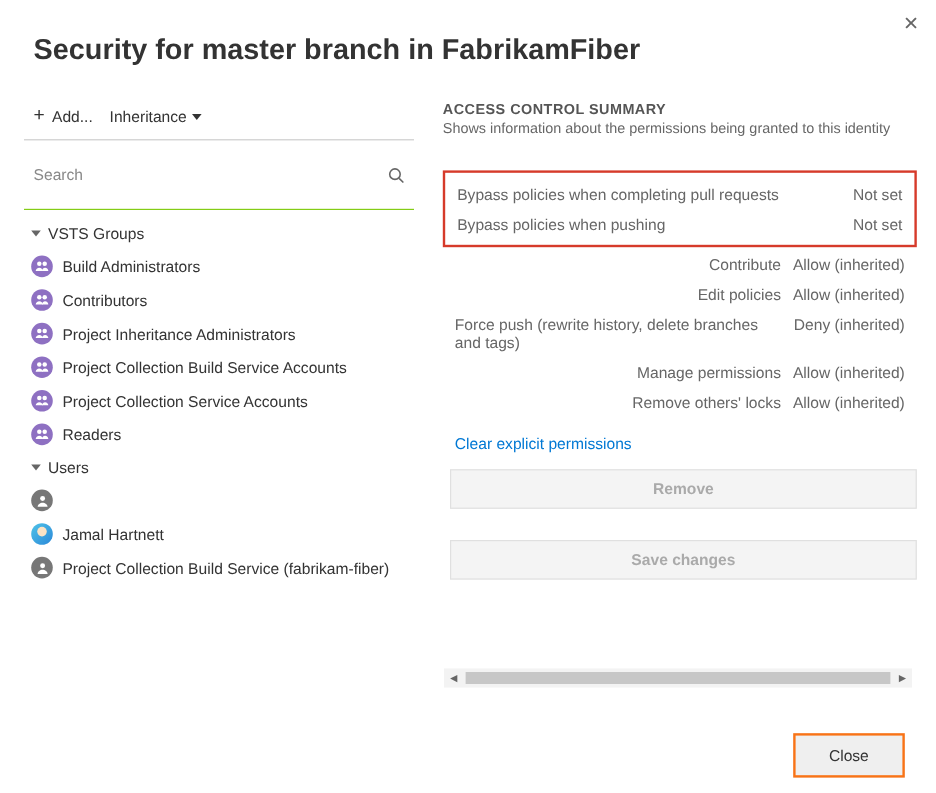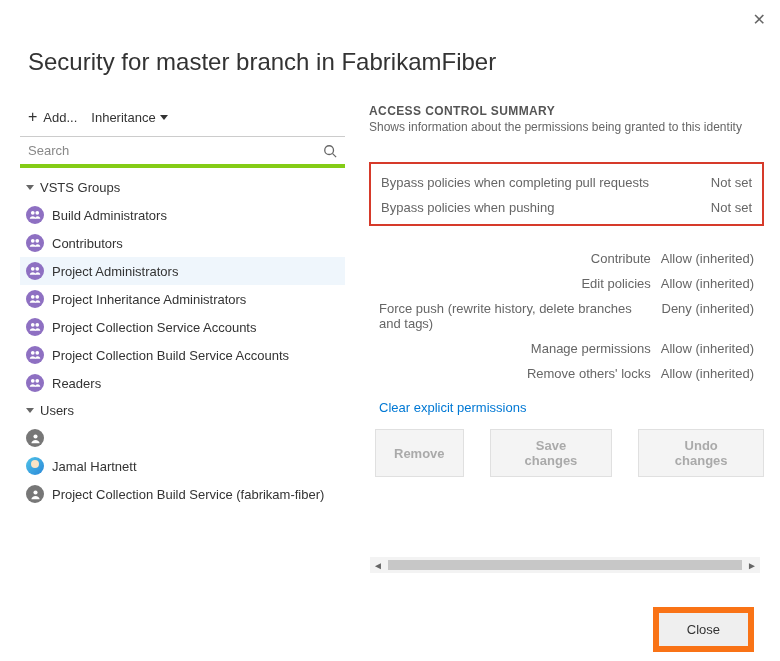--- a/index.html
+++ b/index.html
@@ -17,24 +17,23 @@
       position: absolute;
       top: 10px;
       right: 14px;
       font-size: 16px;
       color: #666;
       cursor: pointer;
       font-weight: 300;
     }
     .dialog-title {
       font-size: 24px;
-      font-weight: 400;
+      font-weight: 700;
       color: #333;
       padding: 28px 28px 8px 28px;
-      margin-top: 20px;
     }
     .body-wrap {
       display: flex;
       padding: 20px 0 0 20px;
       height: 530px;
     }
     .left-col {
       width: 335px;
       flex-shrink: 0;
       padding-right: 10px;
@@ -64,22 +63,22 @@
       width: 0; height: 0;
       border-left: 4px solid transparent;
       border-right: 4px solid transparent;
       border-top: 5px solid #333;
       margin-left: 2px;
     }
     .search-row {
       display: flex;
       align-items: center;
       border-top: 1px solid #ccc;
-      border-bottom: 4px solid #84cc16;
-      padding: 6px 8px;
+      border-bottom: 1px solid #84cc16;
+      padding: 21px 8px;
     }
     .search-input {
       flex: 1;
       border: none;
       outline: none;
       font-size: 13px;
       color: #666;
       background: transparent;
     }
     .search-input::placeholder { color: #888; }
@@ -162,21 +161,21 @@
     }
     .acs-desc {
       font-size: 12px;
       color: #666;
       margin-top: 2px;
       margin-bottom: 28px;
     }
     .perm-list {
       border: 2.5px solid #d63a2a;
       padding: 6px 8px 4px 8px;
-      margin-bottom: 20px;
+      margin-bottom: 2px;
       text-align: center;
     }
     .perm-row {
       display: flex;
       justify-content: space-between;
       padding: 5px 2px;
       font-size: 13px;
       color: #666;
       cursor: pointer;
     }
@@ -192,20 +191,21 @@
     .clear-link {
       color: #0078d4;
       font-size: 13px;
       padding: 14px 10px 14px 10px;
       cursor: pointer;
     }
     .action-buttons {
       display:flex;
       gap:26px;
       padding-left:6px;
+      flex-direction:column;
     }
     .action-buttons button {
       background:#f4f4f4;
       border:1px solid #e0e0e0;
       color:#aaa;
       font-size:13px;
       font-weight:600;
       padding:8px 18px;
       cursor:not-allowed;
     }
@@ -230,21 +230,21 @@
       bottom:0; left:0; right:0;
       height:64px;
       border-top:1px solid #fff;
       display:flex;
       justify-content:flex-end;
       align-items:center;
       padding-right:26px;
     }
     .close-btn {
       background:#efefef;
-      border:6px solid #f97316;
+      border:2px solid #f97316;
       padding:9px 28px;
       font-size:13px;
       cursor:pointer;
       color:#333;
     }
   </style>
 </head>
 <body>
 
 <div class="close-x">✕</div>
@@ -293,63 +293,52 @@
             <span class="avatar-group">
               <svg viewBox="0 0 16 16">
                 <circle cx="5" cy="5" r="2.5"></circle>
                 <circle cx="11" cy="5" r="2.5"></circle>
                 <path d="M1 13c0-2 2-3.5 4-3.5s4 1.5 4 3.5"></path>
                 <path d="M8 13c0-2 1.5-3.5 3.5-3.5S15 11 15 13"></path>
               </svg>
             </span>
             <span>Contributors</span>
           </div>
-          <div class="tree-item selected">
-            <span class="avatar-group">
-              <svg viewBox="0 0 16 16">
-                <circle cx="5" cy="5" r="2.5"></circle>
-                <circle cx="11" cy="5" r="2.5"></circle>
-                <path d="M1 13c0-2 2-3.5 4-3.5s4 1.5 4 3.5"></path>
-                <path d="M8 13c0-2 1.5-3.5 3.5-3.5S15 11 15 13"></path>
-              </svg>
-            </span>
-            <span>Project Administrators</span>
-          </div>
           <div class="tree-item">
             <span class="avatar-group">
               <svg viewBox="0 0 16 16">
                 <circle cx="5" cy="5" r="2.5"></circle>
                 <circle cx="11" cy="5" r="2.5"></circle>
                 <path d="M1 13c0-2 2-3.5 4-3.5s4 1.5 4 3.5"></path>
                 <path d="M8 13c0-2 1.5-3.5 3.5-3.5S15 11 15 13"></path>
               </svg>
             </span>
             <span>Project Inheritance Administrators</span>
           </div>
           <div class="tree-item">
             <span class="avatar-group">
               <svg viewBox="0 0 16 16">
                 <circle cx="5" cy="5" r="2.5"></circle>
                 <circle cx="11" cy="5" r="2.5"></circle>
                 <path d="M1 13c0-2 2-3.5 4-3.5s4 1.5 4 3.5"></path>
                 <path d="M8 13c0-2 1.5-3.5 3.5-3.5S15 11 15 13"></path>
               </svg>
             </span>
+            <span>Project Collection Build Service Accounts</span>
+          </div>
+          <div class="tree-item">
+            <span class="avatar-group">
+              <svg viewBox="0 0 16 16">
+                <circle cx="5" cy="5" r="2.5"></circle>
+                <circle cx="11" cy="5" r="2.5"></circle>
+                <path d="M1 13c0-2 2-3.5 4-3.5s4 1.5 4 3.5"></path>
+                <path d="M8 13c0-2 1.5-3.5 3.5-3.5S15 11 15 13"></path>
+              </svg>
+            </span>
             <span>Project Collection Service Accounts</span>
-          </div>
-          <div class="tree-item">
-            <span class="avatar-group">
-              <svg viewBox="0 0 16 16">
-                <circle cx="5" cy="5" r="2.5"></circle>
-                <circle cx="11" cy="5" r="2.5"></circle>
-                <path d="M1 13c0-2 2-3.5 4-3.5s4 1.5 4 3.5"></path>
-                <path d="M8 13c0-2 1.5-3.5 3.5-3.5S15 11 15 13"></path>
-              </svg>
-            </span>
-            <span>Project Collection Build Service Accounts</span>
           </div>
           <div class="tree-item">
             <span class="avatar-group">
               <svg viewBox="0 0 16 16">
                 <circle cx="5" cy="5" r="2.5"></circle>
                 <circle cx="11" cy="5" r="2.5"></circle>
                 <path d="M1 13c0-2 2-3.5 4-3.5s4 1.5 4 3.5"></path>
                 <path d="M8 13c0-2 1.5-3.5 3.5-3.5S15 11 15 13"></path>
               </svg>
             </span>
@@ -422,21 +411,20 @@
           <span>Remove others' locks</span>
           <span class="perm-val">Allow (inherited)</span>
         </div>
       </div>
 
     <div class="clear-link">Clear explicit permissions</div>
 
     <div class="action-buttons">
       <button disabled="">Remove</button>
       <button disabled="">Save changes</button>
-      <button disabled="">Undo changes</button>
     </div>
   </div>
 </div>
 
 <div class="hscroll">
   <div class="arrow">◄</div>
   <div class="thumb"></div>
   <div class="arrow">►</div>
 </div>
 

